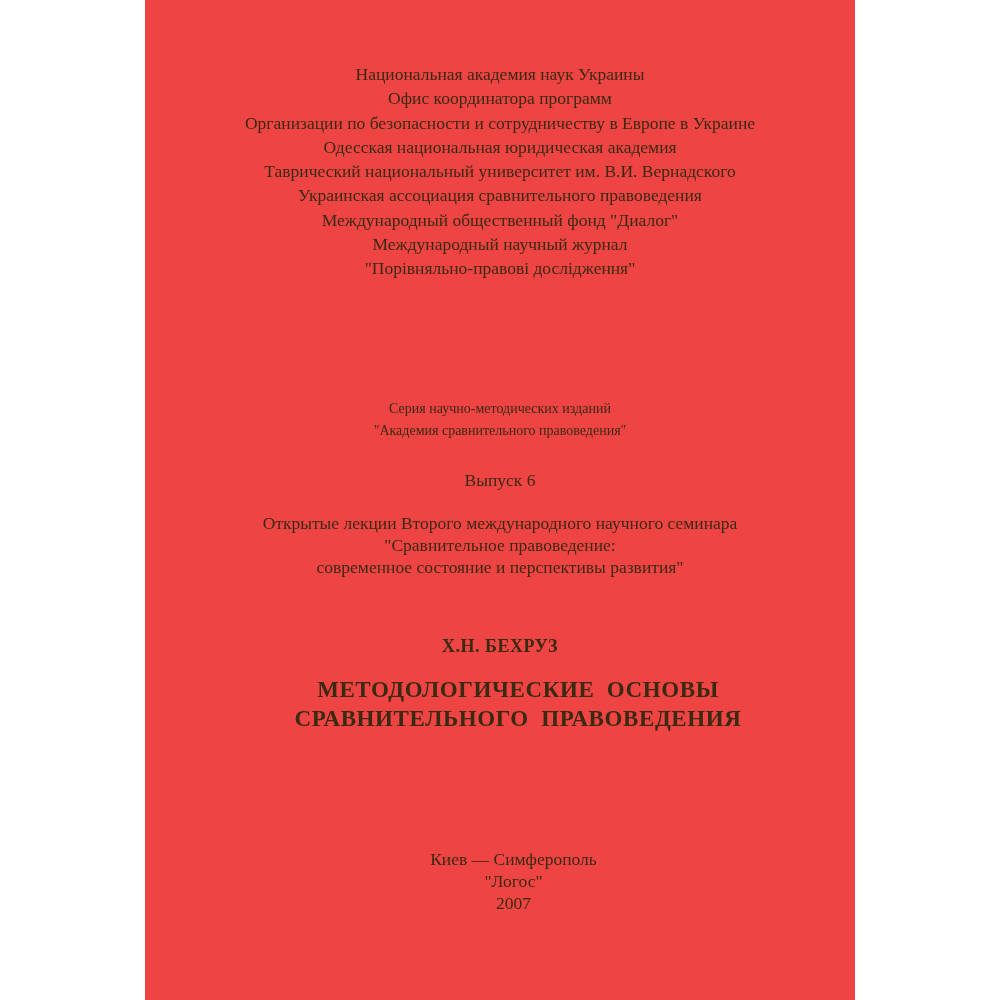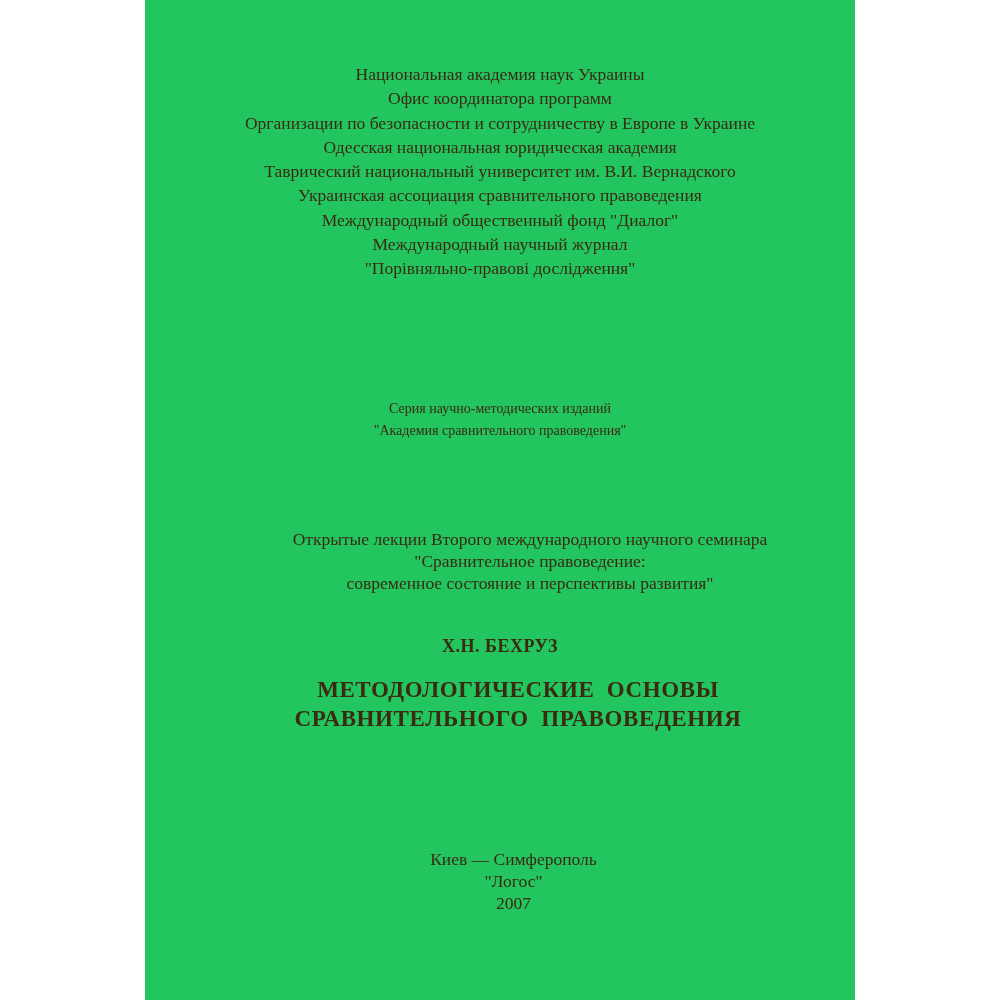--- a/index.html
+++ b/index.html
@@ -2,29 +2,29 @@
 <html><head>
 <meta charset="utf-8">
 <style>
   html, body { margin: 0; padding: 0; }
   body {
     width: 1000px; height: 1000px; background: #ffffff; position: relative; overflow: hidden;
     font-family: "Liberation Serif", "DejaVu Serif", serif;
   }
   .cover {
     position: absolute; left: 145px; top: 0; width: 710px; height: 1000px;
-    background: #22c55e; color: #3a2a12;
+    background: #ef4444; color: #3a2a12;
   }
   .block { position: absolute; left: 0; width: 710px; text-align: center; }
   .orgs { top: 62px; }
   .orgs div { font-size: 17.5px; line-height: 24.3px; white-space: nowrap; }
   .series { top: 398px; }
   .series div { font-size: 14px; line-height: 22px; }
   .issue { top: 470px; font-size: 17.5px; }
-  .lectures { top: 528px; padding-left: 30px; }
+  .lectures { top: 512px; }
   .lectures div { font-size: 17.5px; line-height: 22px; white-space: nowrap; }
   .author { top: 636px; font-size: 18px; font-weight: bold; letter-spacing: 0.5px; }
   .title { top: 675px; }
   .title div { font-size: 23px; font-weight: bold; line-height: 29px; letter-spacing: 0.6px; word-spacing: 6px; padding-left: 36px; }
   .imprint { top: 848px; }
   .imprint div { font-size: 17.5px; line-height: 22px; margin-left: 27px; }
   .watermark {
     position: absolute; left: 712px; top: 1002px; font-family: "Liberation Sans", sans-serif;
     font-size: 26px; color: rgba(255,255,255,0.45); letter-spacing: 0.5px;
   }
@@ -43,20 +43,21 @@
     <div>Международный общественный фонд "Диалог"</div>
     <div>Международный научный журнал</div>
     <div>"Порівняльно-правові дослідження"</div>
   </div>
 
   <div class="block series">
     <div>Серия научно-методических изданий</div>
     <div>"Академия сравнительного правоведения"</div>
   </div>
 
+  <div class="block issue">Выпуск 6</div>
 
   <div class="block lectures">
     <div>Открытые лекции Второго международного научного семинара</div>
     <div>"Сравнительное правоведение:</div>
     <div>современное состояние и перспективы развития"</div>
   </div>
 
   <div class="block author">Х.Н. БЕХРУЗ</div>
 
   <div class="block title">

